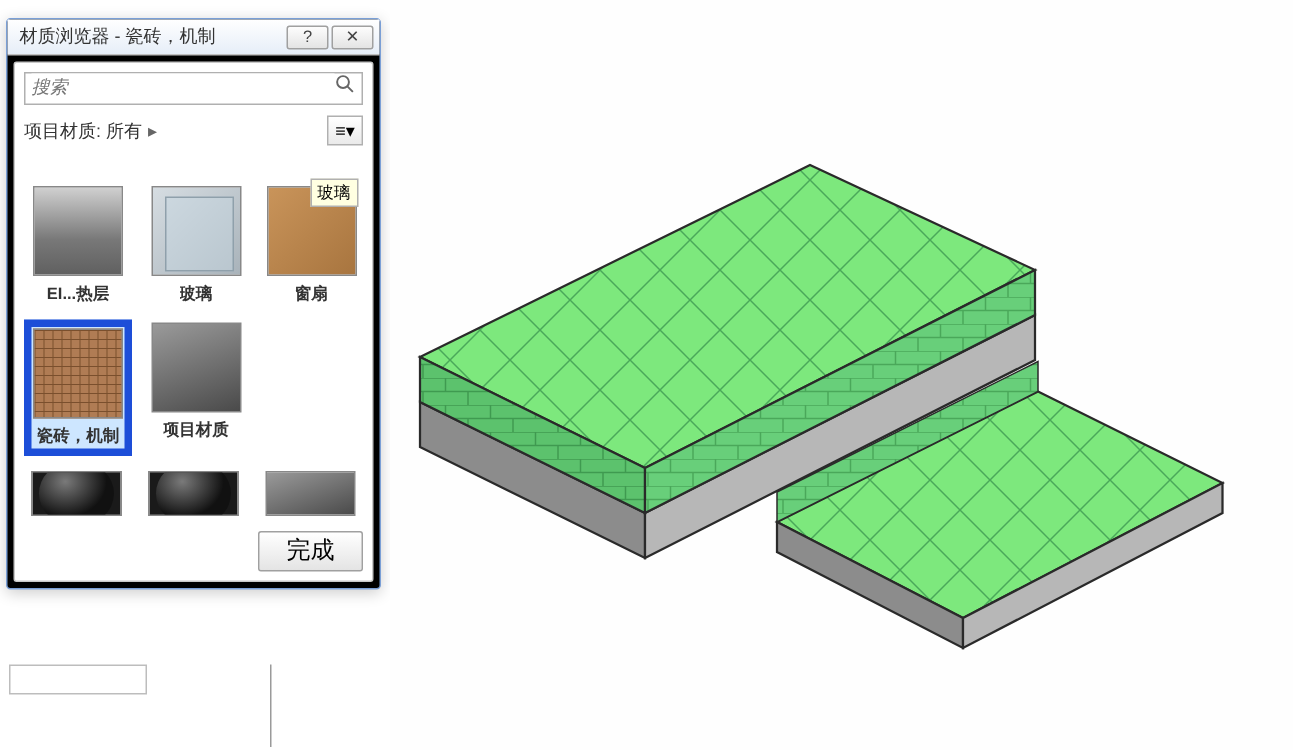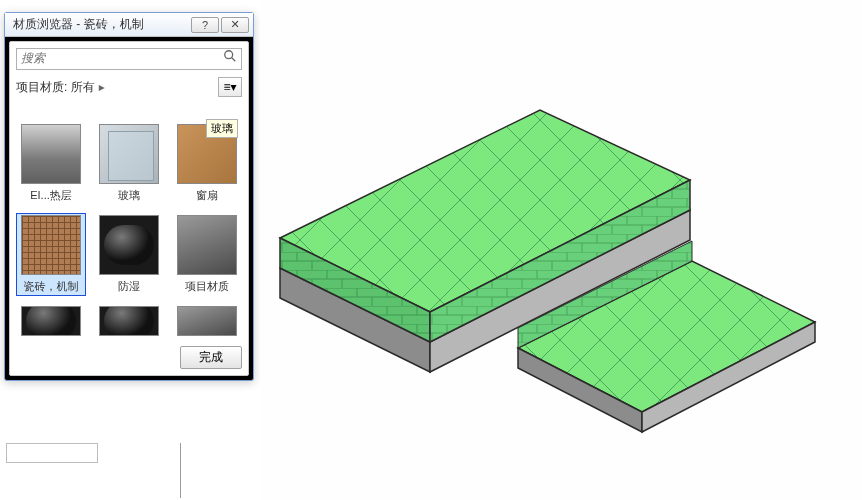--- a/index.html
+++ b/index.html
@@ -110,39 +110,40 @@
     }
     .material-item {
       display: flex;
       flex-direction: column;
       align-items: center;
       cursor: pointer;
       padding: 2px;
     }
     .material-item.selected {
       background: #cde6ff;
-      border: 1px solid #1d4ed8;
+      border: 5px solid #1d4ed8;
       padding: 1px;
     }
     .material-thumb {
       width: 60px;
       height: 60px;
       border: 1px solid #888;
       background: #808080;
       position: relative;
       overflow: hidden;
     }
     .material-label {
       margin-top: 4px;
       font-size: 11px;
       color: #333;
       text-align: center;
       white-space: nowrap;
       overflow: hidden;
       max-width: 64px;
+      font-weight: bold;
     }
     .tooltip {
       position: absolute;
       top: 0;
       right: -2px;
       transform: translateY(-6px);
       background: #ffffe1;
       border: 1px solid #b0b0b0;
       padding: 1px 4px;
       font-size: 11px;
@@ -152,21 +153,21 @@
       display: flex;
       justify-content: flex-end;
       margin-top: 8px;
     }
     .done-btn {
       padding: 2px 18px;
       background: linear-gradient(to bottom,#fff,#e4e4e4);
       border: 1px solid #a0a0a0;
       border-radius: 2px;
       cursor: pointer;
-      font-size: 12px;
+      font-size: 16px;
     }
     
     .thumb-gradient-top {
       background: linear-gradient(to bottom, #d0d0d0 0%, #787878 60%, #606060 100%);
     }
     .thumb-black-cylinder {
       background: linear-gradient(to bottom, #c8c8c8 0%, #b0b0b0 45%, #6a6a6a 100%);
       display:flex; align-items:center; justify-content:center;
     }
     .thumb-black-cylinder::after{
@@ -283,24 +284,20 @@
         </div>
         <div class="material-item">
           <div class="material-thumb thumb-wood" style="overflow: visible;">
             <div class="tooltip">玻璃</div>
           </div>
           <div class="material-label">窗扇</div>
         </div>
         <div class="material-item selected">
           <div class="material-thumb thumb-brick"></div>
           <div class="material-label">瓷砖，机制</div>
-        </div>
-        <div class="material-item">
-          <div class="material-thumb thumb-dark-pipe"></div>
-          <div class="material-label">防湿</div>
         </div>
         <div class="material-item">
           <div class="material-thumb thumb-gray-board"></div>
           <div class="material-label">项目材质</div>
         </div>
       </div>
 
     <div class="material-grid partial-row" id="partial-row" style="margin-top:8px;">
         <div class="material-item">
           <div class="material-thumb thumb-dark-pipe"></div>

